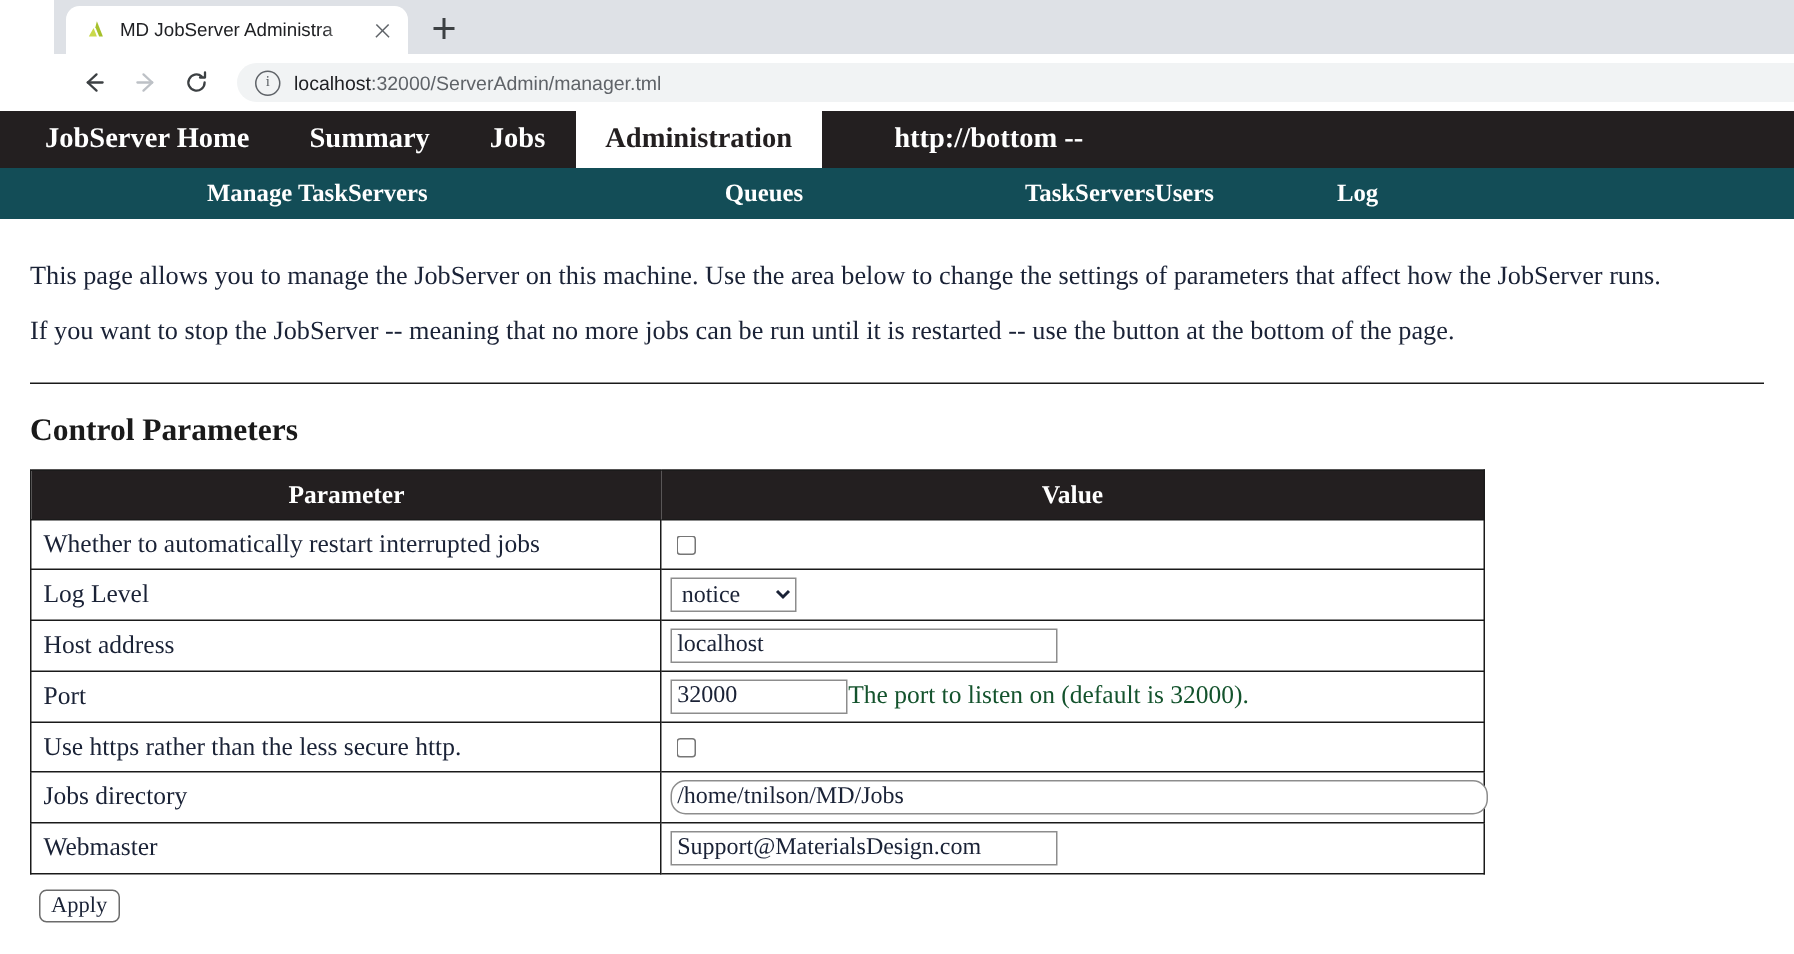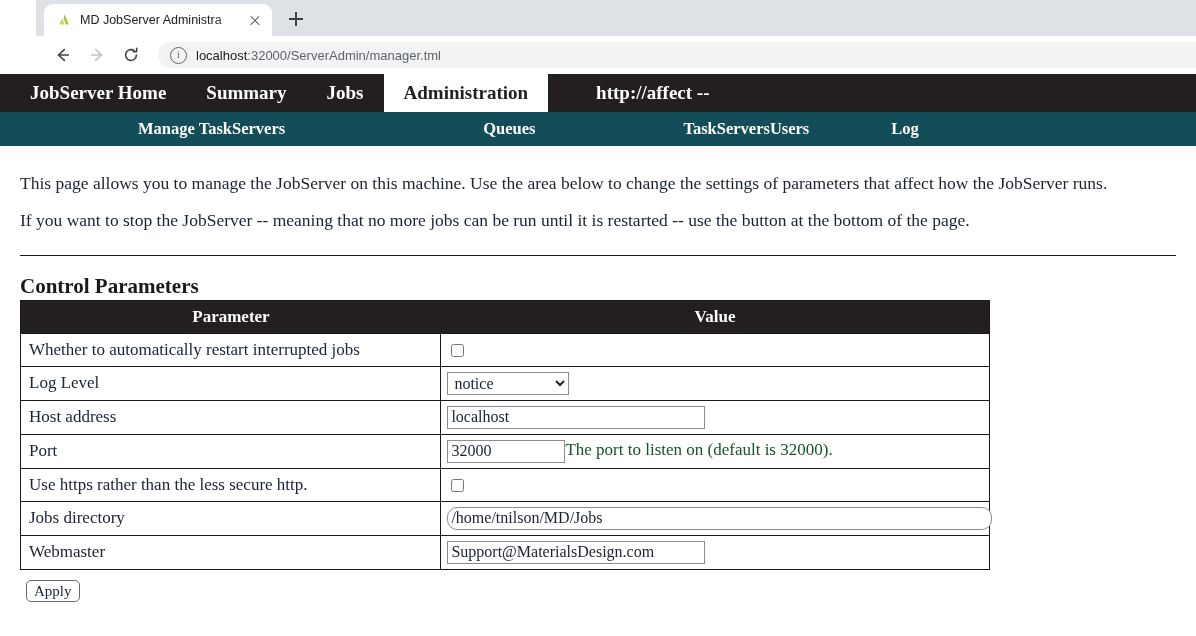--- a/index.html
+++ b/index.html
@@ -189,21 +189,21 @@
   hr.divider {
     border: none;
     border-top: 1.6px solid #1a1a1a;
     margin: 22px 0 0 0;
   }
 
   h2.section-title {
     font-size: 21px;
     font-weight: bold;
     color: #1a1a1a;
-    margin: 18px 0 1px 0;
+    margin: 18px 0 14px 0;
     font-family: "Liberation Serif", serif;
   }
 
   table.params {
     border-collapse: collapse;
     width: 970px;
     table-layout: fixed;
     border: 1.5px solid #1a1a1a;
   }
   table.params th {
@@ -256,21 +256,21 @@
     vertical-align: middle;
   }
 
   select.loglevel {
     font-family: "Liberation Serif", serif;
     font-size: 16px;
     color: #1a2236;
     border: 1.5px solid #8d8d8d;
     background: #ffffff;
     height: 23px;
-    width: 122px;
+    width: 84px;
     padding: 0 2px;
     box-sizing: border-box;
     vertical-align: middle;
   }
 
   button.apply {
     margin: 10px 0 0 6px;
     font-family: "Liberation Serif", serif;
     font-size: 15px;
     color: #1a2236;
@@ -327,21 +327,21 @@
   </div>
 </div>
 
 <div class="page">
 
   <div class="navbar-main">
     <div class="nav-item">JobServer Home</div>
     <div class="nav-item">Summary</div>
     <div class="nav-item">Jobs</div>
     <div class="nav-item active">Administration</div>
-    <div class="nav-item" style="padding-left:48px;">http://affect --</div>
+    <div class="nav-item" style="padding-left:48px;">http://bottom --</div>
   </div>
 
   <div class="navbar-sub">
     <div class="subnav-item" style="margin-left:138px;">Manage TaskServers</div>
     <div class="subnav-item" style="margin-left:198px;">Queues</div>
     <div class="subnav-item" style="margin-left:148px;">TaskServers</div>
     <div class="subnav-item" style="">Users</div>
     <div class="subnav-item" style="margin-left:82px;">Log</div>
   </div>
 

